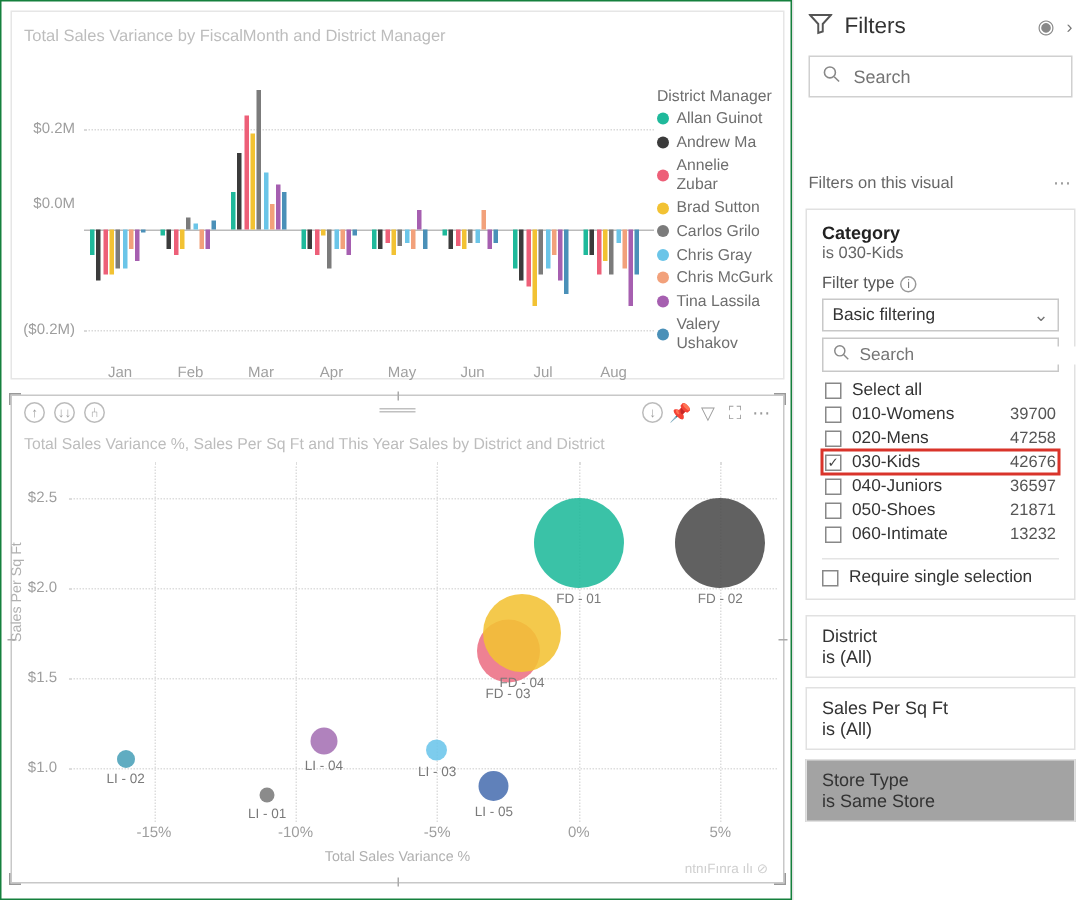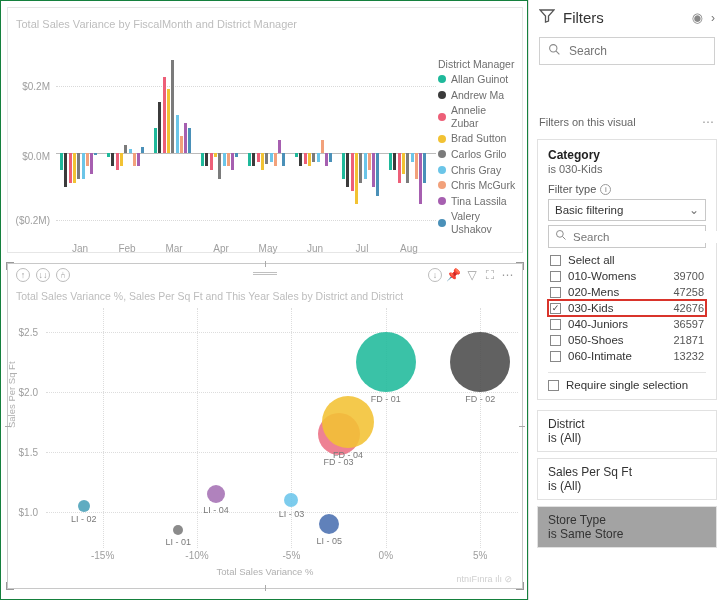--- a/index.html
+++ b/index.html
@@ -125,21 +125,21 @@
               <span>Tina Lassila</span>
             </div>
             <div class="legend-item">
               <span class="swatch" style="background:#4a90b8"></span>
               <span>Valery Ushakov</span>
             </div>
           </div>
       </div>
       <div class="y-axis-top">
         <div class="y-lbl-top" style="top:18px">$0.2M</div>
-        <div class="y-lbl-top" style="top:88px">$0.0M</div>
+        <div class="y-lbl-top" style="top:68px">$0.0M</div>
         <div class="y-lbl-top" style="top:152px">($0.2M)</div>
       </div>
       <div class="grid-top">
         <div class="gl-top" style="top:18px"></div>
         <div class="gl-top" style="top:85px;border-top-style:solid;border-color:#bbb"></div>
         <div class="gl-top" style="top:152px"></div>
       </div>
       <div class="barchart" id="barchart">
           <div class="month" style="left: 2px;">
             <div class="bar" style="background: rgb(31, 185, 155); left: 2px; height: 17px; top: 85px;"></div>

